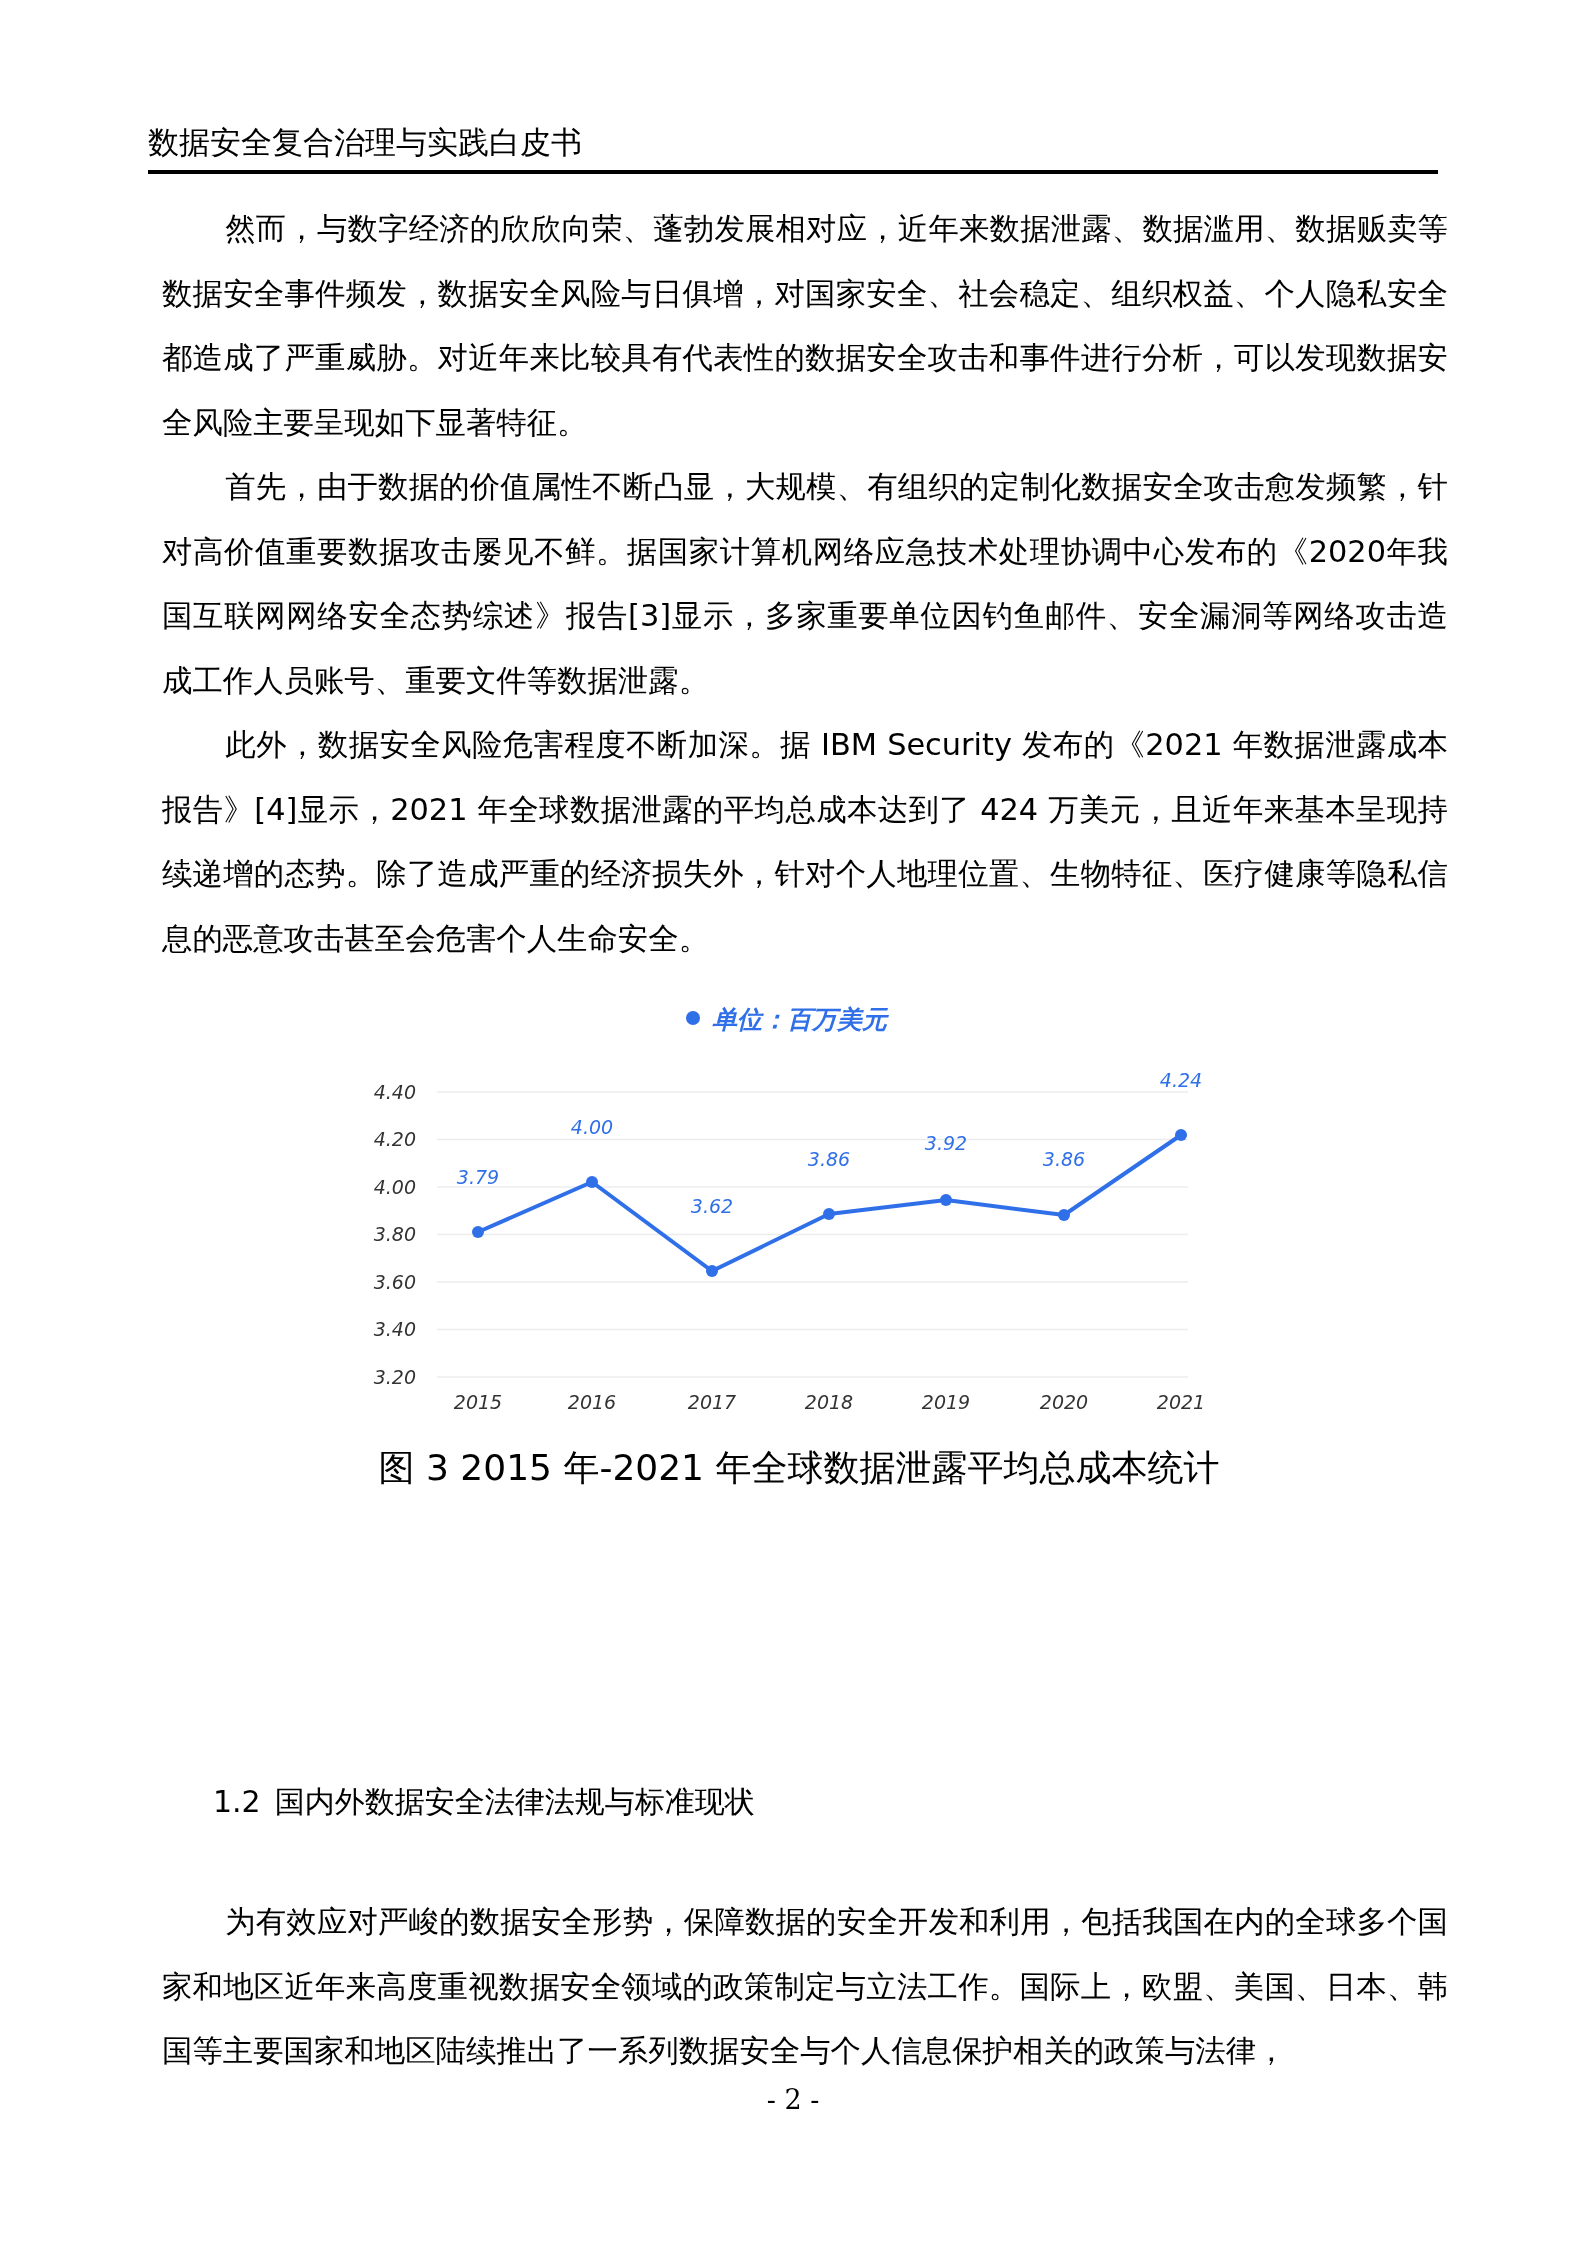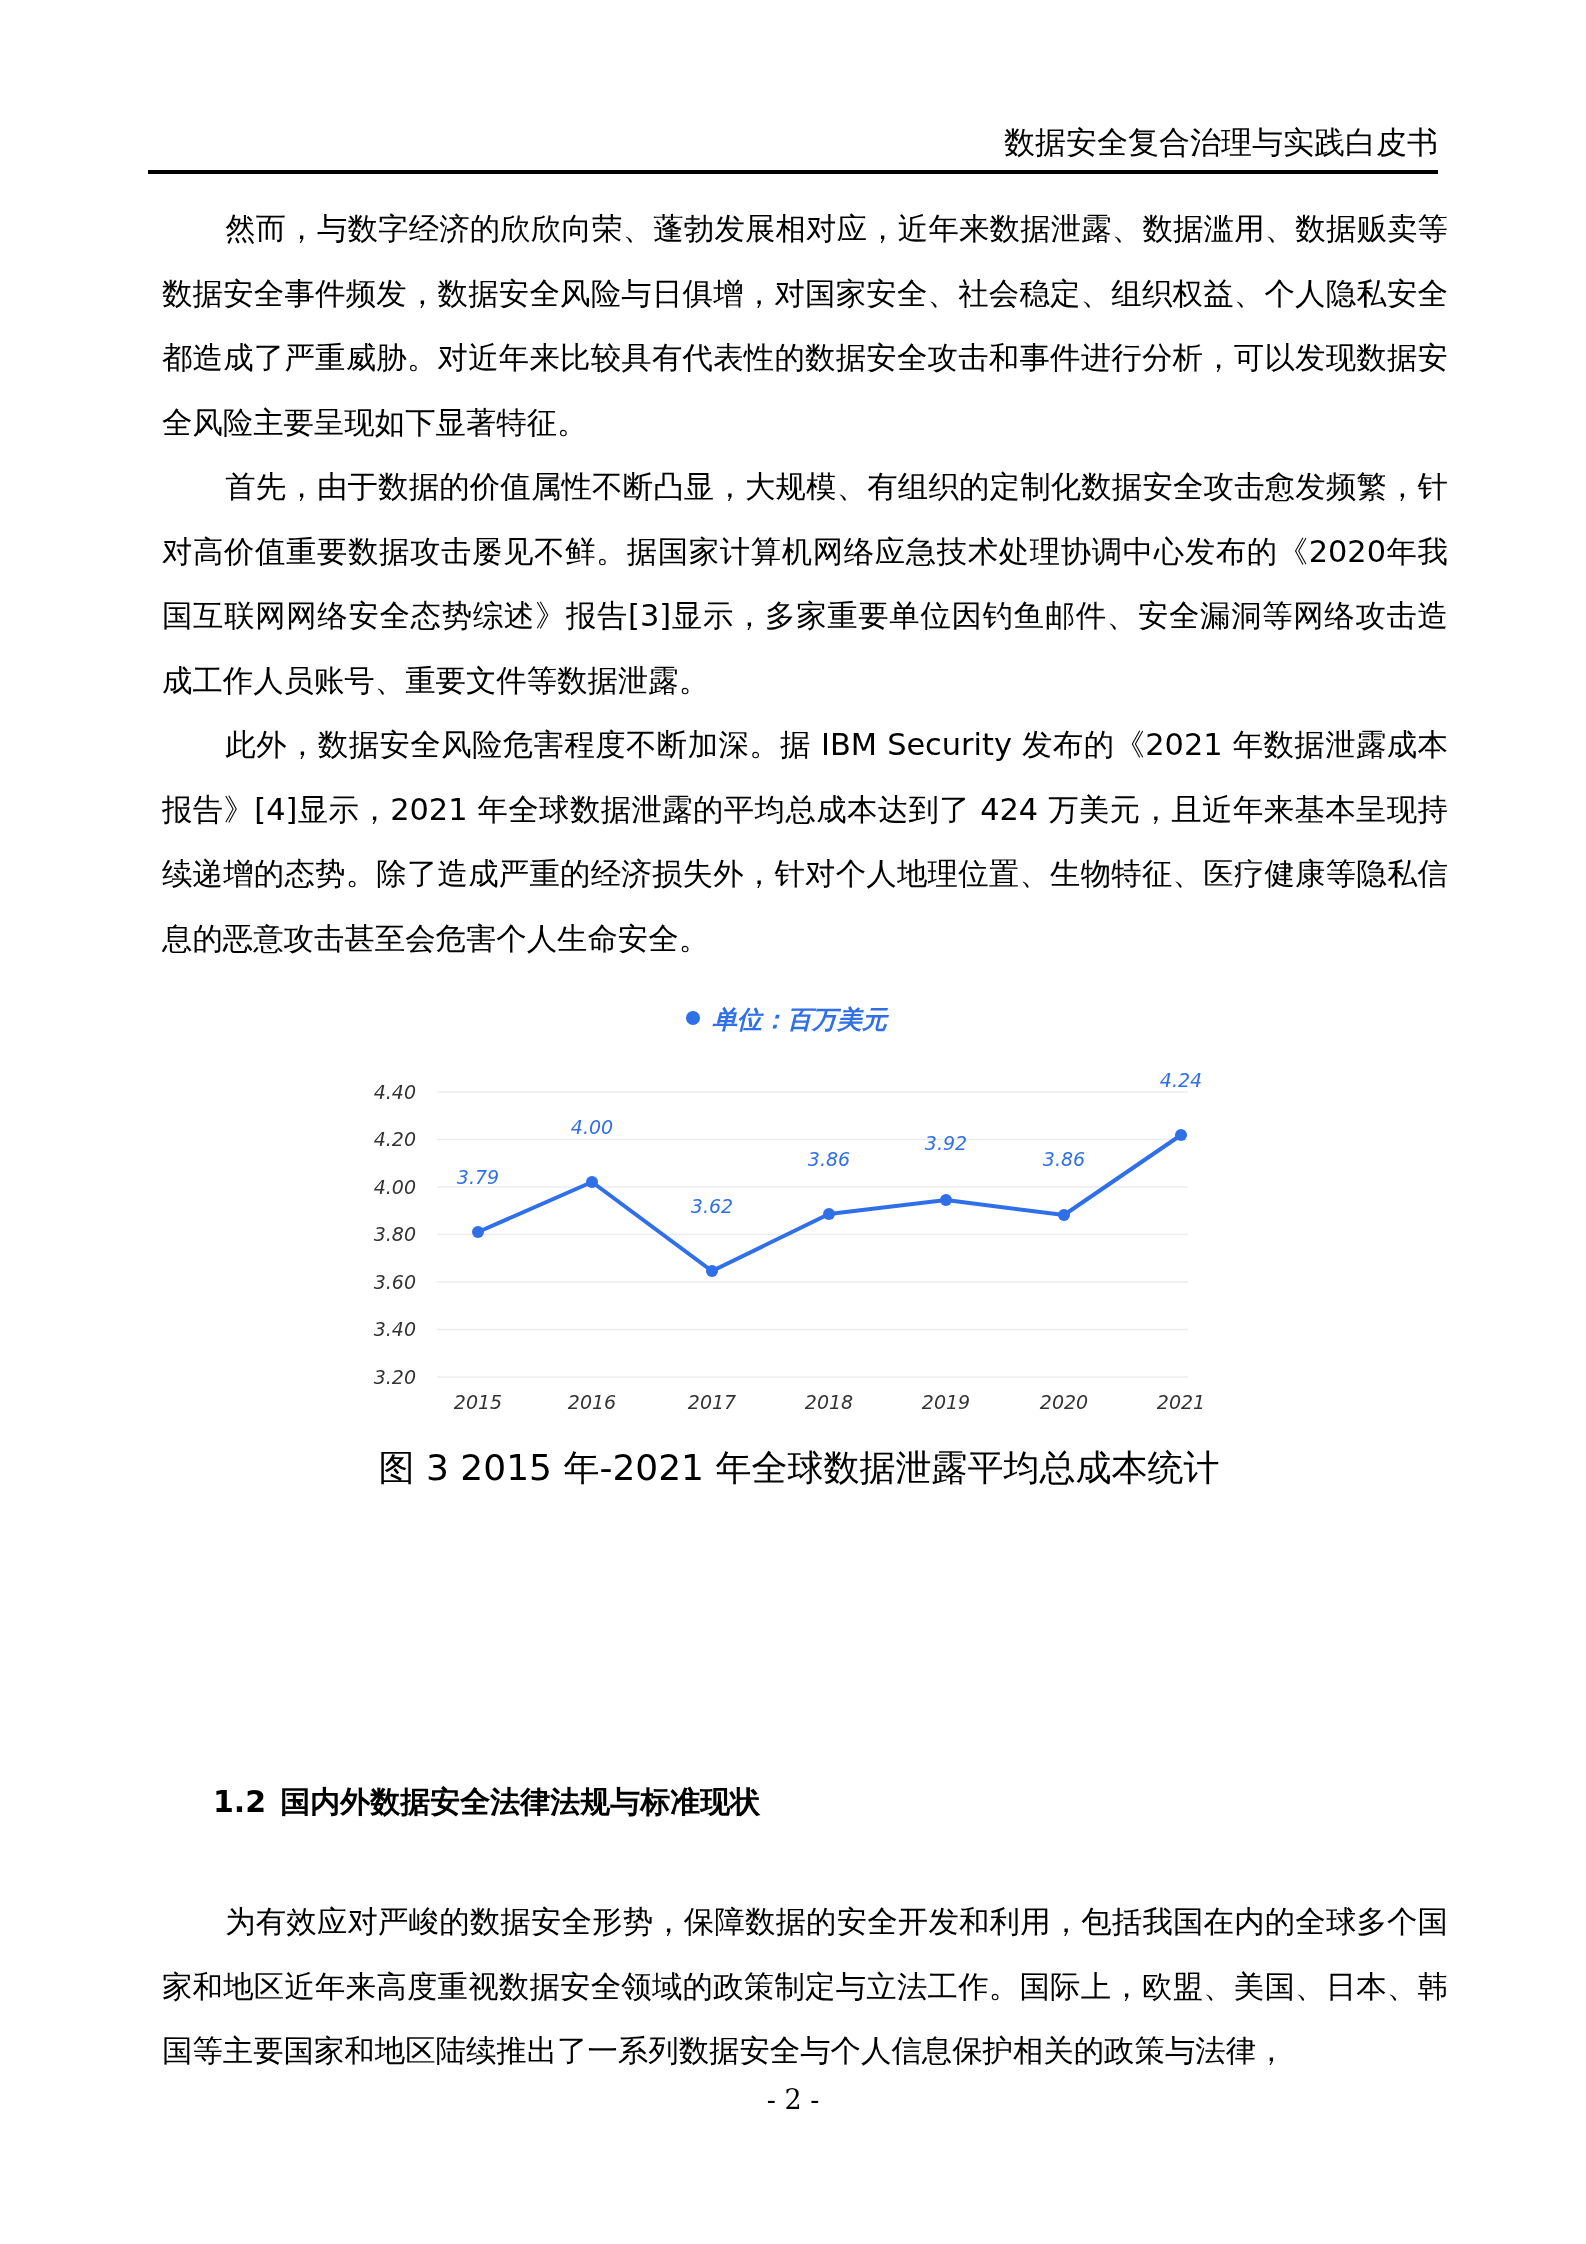--- a/index.html
+++ b/index.html
@@ -1,27 +1,27 @@
 <!DOCTYPE html>
 <html><head>
 <meta charset="utf-8">
 <style>
   html, body { margin: 0; padding: 0; background: #ffffff; }
   body { width: 1586px; height: 2244px; position: relative; overflow: hidden;
          font-family: "DejaVu Sans", "Liberation Sans", sans-serif; color: #000; }
   .page { position: absolute; left: 0; top: 0; width: 1586px; height: 2244px; }
   .running-header { position: absolute; left: 148px; width: 1290px; top: 122px;
-         text-align: right; font-size: 31px; line-height: 40px; letter-spacing: 0px; }
+         text-align: left; font-size: 31px; line-height: 40px; letter-spacing: 0px; }
   .header-rule { position: absolute; left: 148px; width: 1290px; top: 170px; height: 4px; background: #000; }
   .para { position: absolute; left: 150px; width: 1286px; font-size: 30.4px; line-height: 64.5px;
           text-align: justify; text-align-last: left; margin: 12px; }
   .para .indent { display: inline-block; width: 63px; }
   .caption { position: absolute; left: 156px; width: 1286px; top: 1428px; text-align: center;
              font-size: 36px; line-height: 40px; margin-top: 20px; }
-  .section-title { position: absolute; left: 213px; top: 1780px; font-size: 30px; font-weight: bold; line-height: 44px; }
+  .section-title { position: absolute; left: 213px; top: 1780px; font-size: 30px; font-weight: normal; line-height: 44px; }
   .section-title .num { margin-right: 14px; }
   .page-number { position: absolute; left: 0; width: 1586px; top: 2082px; text-align: center;
                  font-family: "DejaVu Serif", "Liberation Serif", serif; font-size: 27px; line-height: 36px; }
   .chart { position: absolute; left: 340px; top: 984px; width: 900px; height: 450px; font-style: italic; }
   .chart svg { width: 900px; height: 450px; display: block; }
 </style>
 </head>
 <body>
 
 <div class="page">

